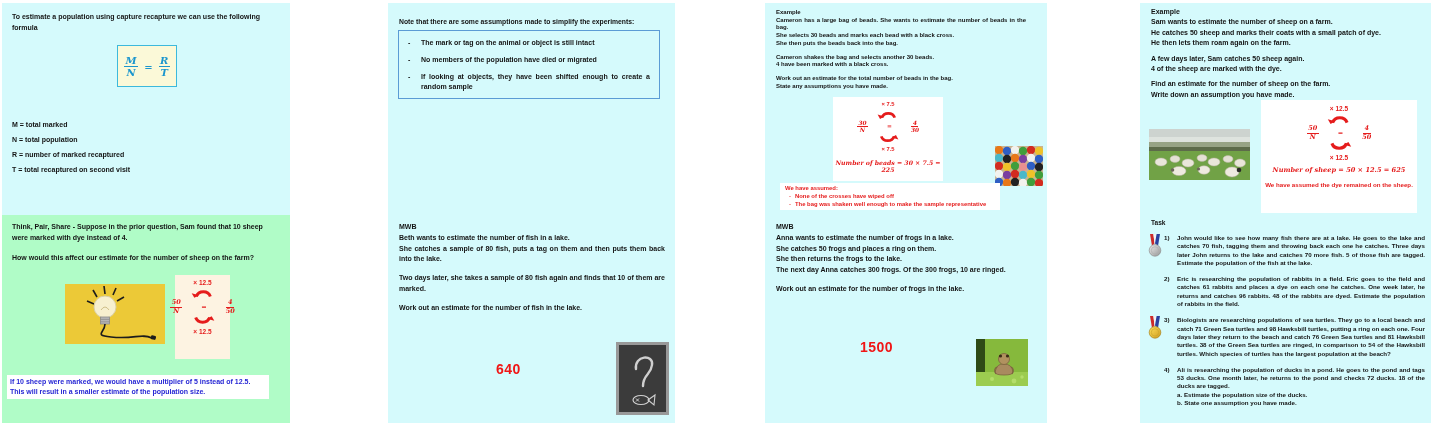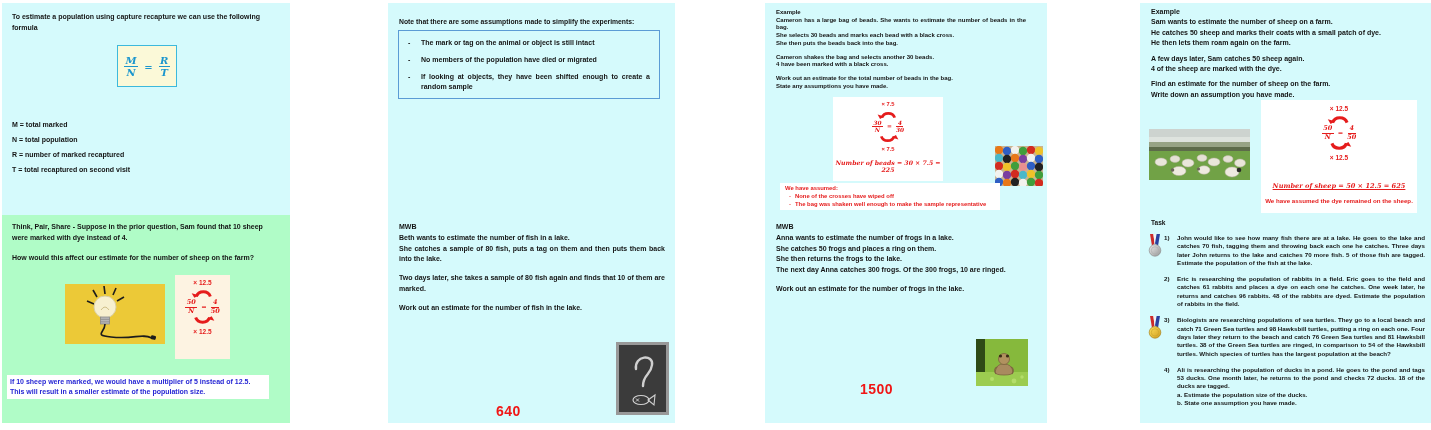--- a/index.html
+++ b/index.html
@@ -30,38 +30,38 @@
   #s1-bulb{left:63px;top:281px;width:100px;height:60px;background:#ecc937;}
   #s1-cycle{left:173px;top:272px;width:55px;height:84px;background:#fdf3e2;
     padding-top:4px;box-sizing:border-box;font-size:6.5px;}
   #s1-answer{left:5px;top:372px;width:256px;background:#ffffff;padding:2px 3px;
     color:#2626d4;font-size:7px;line-height:10px;font-weight:700;}
 
   
   .cycle{color:#e51c1c;font-weight:700;text-align:center;}
   .cycle .mult{line-height:1.15;}
   .cycle svg{display:block;margin:1px auto;}
-  .fr-row{display:flex;justify-content:center;align-items:center;gap:4px;
+  .fr-row{display:flex;justify-content:center;align-items:center;gap:19px;
     font-family:"DejaVu Serif",serif;font-style:italic;font-weight:700;line-height:1.15;}
   .fr{display:inline-flex;flex-direction:column;align-items:center;}
   .fr .tp{border-bottom:0.9px solid #e51c1c;padding:0 1.5px;}
 
   
   #s2-note{left:11px;top:14px;width:270px;font-size:6.8px;}
   #s2-box{left:10px;top:27px;width:260px;height:67px;border:1.5px solid #5b9bd5;}
   .a-row{display:flex;padding:0 9px;margin-top:7px;font-size:7px;line-height:10px;font-weight:600;}
   .a-row .dash{width:13px;flex:none;}
   .a-row .btxt{flex:1;text-align:justify;}
   .mwb{font-size:7px;line-height:10.8px;font-weight:600;}
   #s2-mwb{left:11px;top:219px;width:266px;}
   .mt8{margin-top:8px;}
   .big-ans{font-size:14px;font-weight:700;color:#f01616;}
   #s2-ans{left:108px;top:358px;}
   #s2-chalk{left:228px;top:339px;}
-  #s2-ans,#s3-ans{letter-spacing:0.5px;margin-top:42px;}
+  #s2-ans,#s3-ans{letter-spacing:0.5px;}
 
   
   .t6{font-size:6px;line-height:7.7px;font-weight:600;}
   #s3-ex{left:11px;top:6px;width:250px;}
   .mt6{margin-top:6px;}
   #s3-fbox{left:68px;top:94px;width:110px;height:84px;background:#ffffff;
     padding-top:4px;box-sizing:border-box;font-size:5.8px;}
   .result{font-family:"DejaVu Serif",serif;font-style:italic;color:#e51c1c;
     font-weight:600;text-align:center;}
   #s3-result{font-size:6.2px;margin-top:6px;}
@@ -73,21 +73,21 @@
   #s3-mwb{left:11px;top:219px;width:268px;}
   #s3-ans{left:95px;top:336px;}
   #s3-frog{left:211px;top:336px;}
 
   
   #s4-ex{left:11px;top:4px;width:274px;z-index:2;font-size:7px;line-height:10.4px;font-weight:600;}
   .mt5{margin-top:5px;}
   #s4-sheep{left:9px;top:126px;}
   #s4-fbox{left:121px;top:97px;width:156px;height:113px;background:#ffffff;z-index:1;
     padding-top:5px;box-sizing:border-box;font-size:6.5px;}
-  #s4-result{font-size:6.6px;margin-top:20px;text-decoration:underline;}
+  #s4-result{font-size:6.6px;margin-top:4px;}
   #s4-assumed{font-size:6.2px;font-weight:700;color:#e51c1c;text-align:center;margin-top:7px;
     font-family:"Liberation Sans",sans-serif;}
   #s4-task{left:8px;top:216px;width:277px;}
   #s4-task-title{font-size:6.6px;font-weight:700;margin-left:3px;}
   .titem{display:flex;align-items:flex-start;margin-top:8px;font-size:6.2px;line-height:8.3px;font-weight:600;}
   .medal-slot{width:16px;flex:none;}
   .tnum{width:13px;flex:none;}
   .ttxt{flex:1;text-align:justify;}
   .sub{text-align:left;}
 </style>

